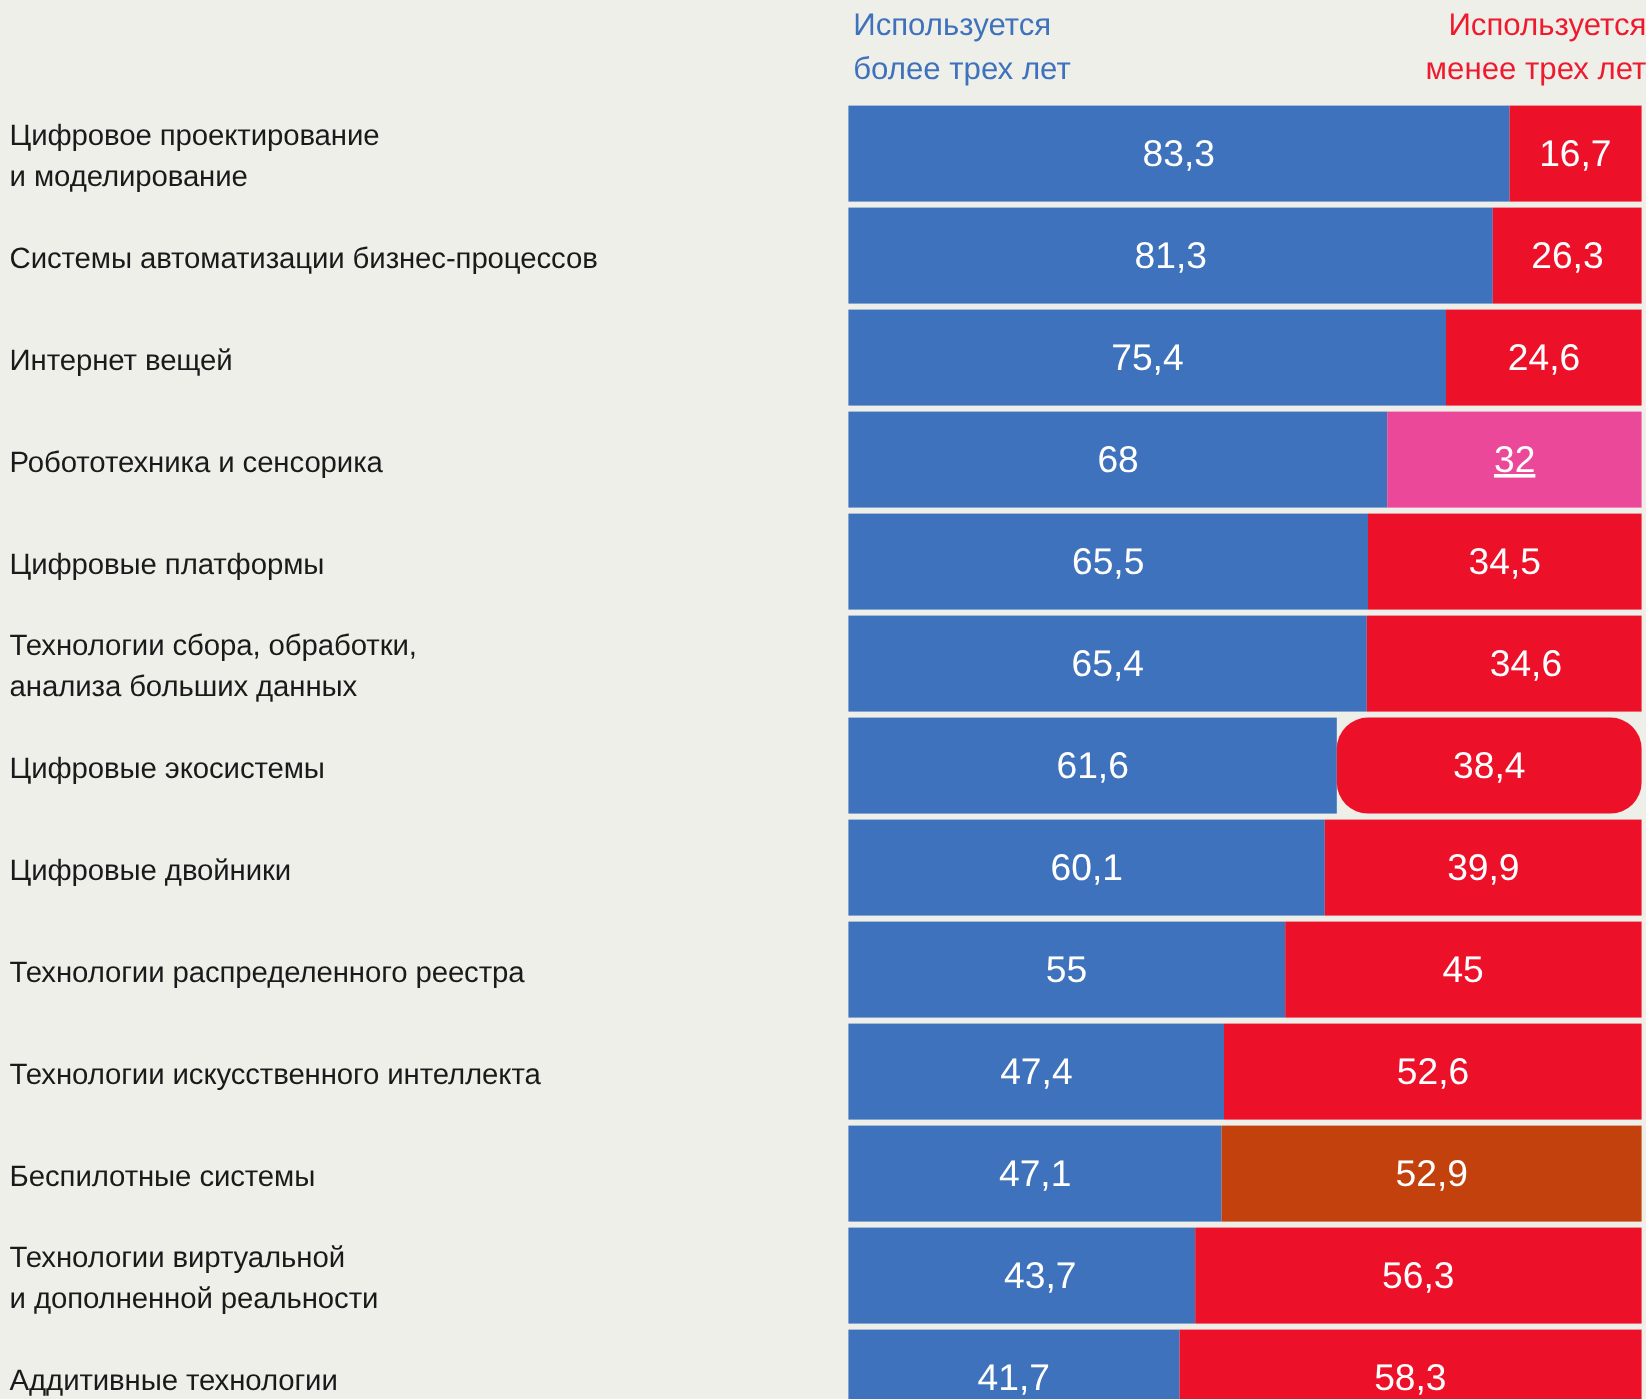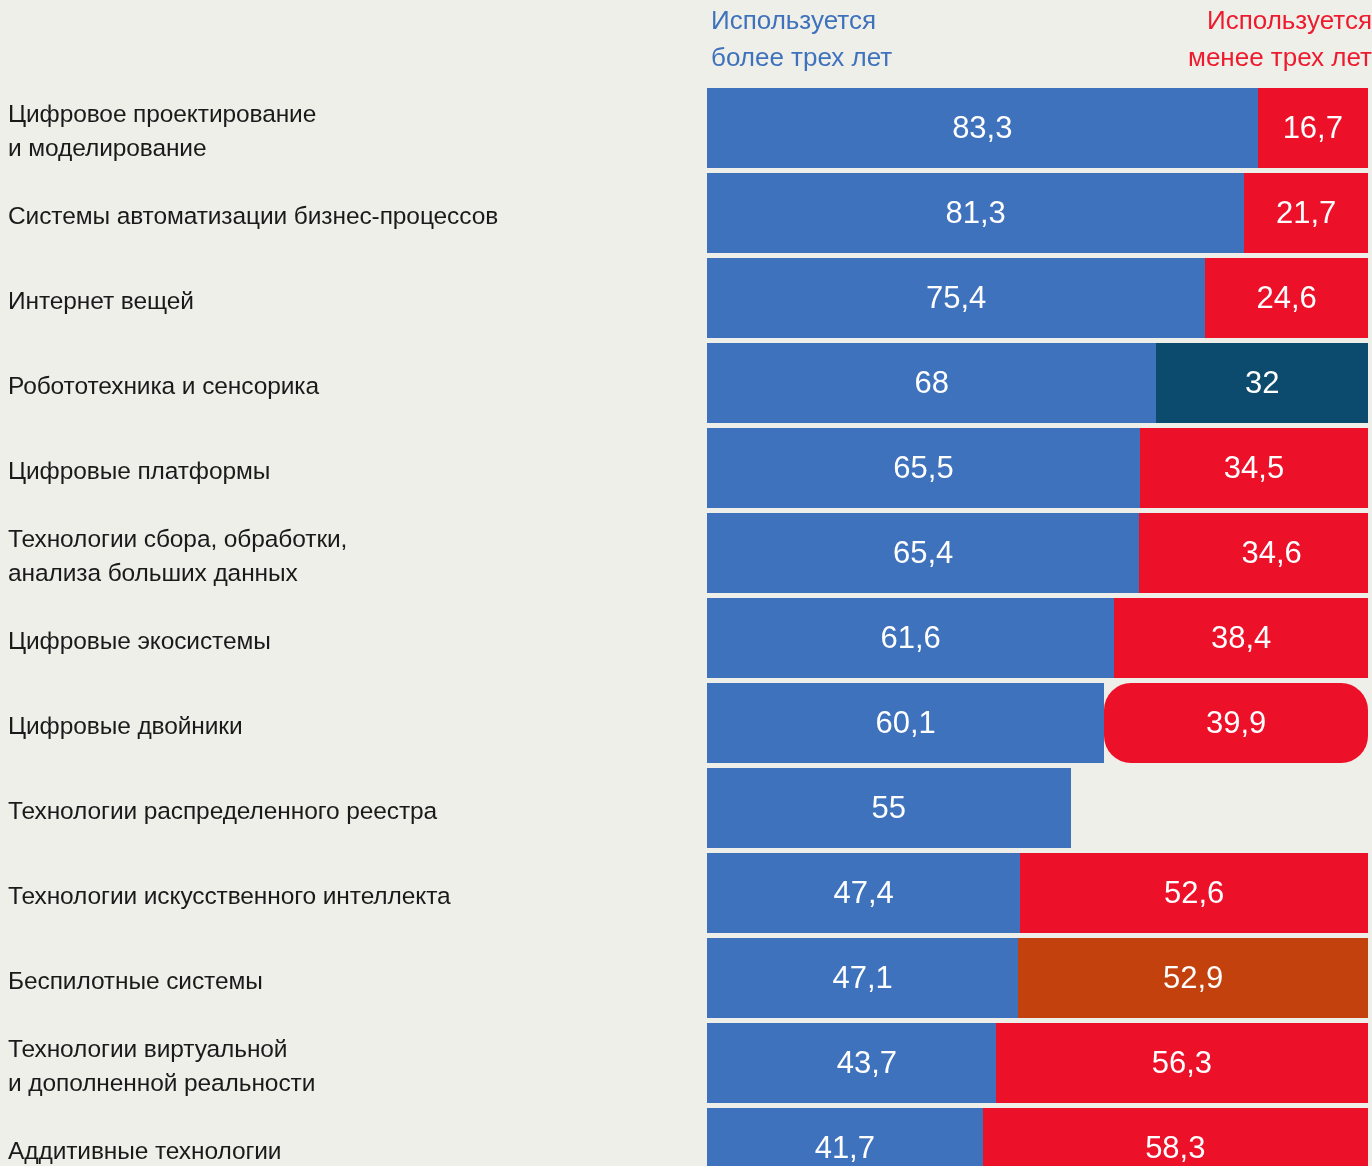--- a/index.html
+++ b/index.html
@@ -106,35 +106,35 @@
 и моделирование</div>
         <div class="row-bar">
           <div class="seg seg-blue" style="width: 83.3%; background: rgb(63, 114, 188);">83,3</div>
           <div class="seg seg-red" style="width: 16.7%; background: rgb(237, 16, 41);">16,7</div>
         </div>
       </div>
       <div class="row">
         <div class="row-label">Системы автоматизации бизнес-процессов</div>
         <div class="row-bar">
           <div class="seg seg-blue" style="width: 81.3%; background: rgb(63, 114, 188);">81,3</div>
-          <div class="seg seg-red" style="width: 18.7%; background: rgb(237, 16, 41);">21,7</div>
+          <div class="seg seg-red" style="width: 18.7%; background: rgb(237, 16, 41);">26,3</div>
         </div>
       </div>
       <div class="row">
         <div class="row-label">Интернет вещей</div>
         <div class="row-bar">
           <div class="seg seg-blue" style="width: 75.4%; background: rgb(63, 114, 188);">75,4</div>
           <div class="seg seg-red" style="width: 24.6%; background: rgb(237, 16, 41);">24,6</div>
         </div>
       </div>
       <div class="row">
         <div class="row-label">Робототехника и сенсорика</div>
         <div class="row-bar">
           <div class="seg seg-blue" style="width: 68%; background: rgb(63, 114, 188);">68</div>
-          <div class="seg seg-red" style="width: 32%; background: #0c4a6e;">32</div>
+          <div class="seg seg-red" style="width: 32%; background: #ec4899; text-decoration: underline;">32</div>
         </div>
       </div>
       <div class="row">
         <div class="row-label">Цифровые платформы</div>
         <div class="row-bar">
           <div class="seg seg-blue" style="width: 65.5%; background: rgb(63, 114, 188);">65,5</div>
           <div class="seg seg-red" style="width: 34.5%; background: rgb(237, 16, 41);">34,5</div>
         </div>
       </div>
       <div class="row">
@@ -142,34 +142,35 @@
 анализа больших данных</div>
         <div class="row-bar">
           <div class="seg seg-blue" style="width: 65.4%; background: rgb(63, 114, 188);">65,4</div>
           <div class="seg seg-red" style="width: 34.6%; background: rgb(237, 16, 41); padding-left: 36px;">34,6</div>
         </div>
       </div>
       <div class="row">
         <div class="row-label">Цифровые экосистемы</div>
         <div class="row-bar">
           <div class="seg seg-blue" style="width: 61.6%; background: rgb(63, 114, 188);">61,6</div>
-          <div class="seg seg-red" style="width: 38.4%; background: rgb(237, 16, 41);">38,4</div>
+          <div class="seg seg-red" style="width: 38.4%; background: rgb(237, 16, 41); border-radius: 26px;">38,4</div>
         </div>
       </div>
       <div class="row">
         <div class="row-label">Цифровые двойники</div>
         <div class="row-bar">
           <div class="seg seg-blue" style="width: 60.1%; background: rgb(63, 114, 188);">60,1</div>
-          <div class="seg seg-red" style="width: 39.9%; background: rgb(237, 16, 41); border-radius: 27px;">39,9</div>
+          <div class="seg seg-red" style="width: 39.9%; background: rgb(237, 16, 41);">39,9</div>
         </div>
       </div>
       <div class="row">
         <div class="row-label">Технологии распределенного реестра</div>
         <div class="row-bar">
           <div class="seg seg-blue" style="width: 55%; background: rgb(63, 114, 188);">55</div>
+          <div class="seg seg-red" style="width: 45%; background: rgb(237, 16, 41);">45</div>
         </div>
       </div>
       <div class="row">
         <div class="row-label">Технологии искусственного интеллекта</div>
         <div class="row-bar">
           <div class="seg seg-blue" style="width: 47.4%; background: rgb(63, 114, 188);">47,4</div>
           <div class="seg seg-red" style="width: 52.6%; background: rgb(237, 16, 41);">52,6</div>
         </div>
       </div>
       <div class="row">

